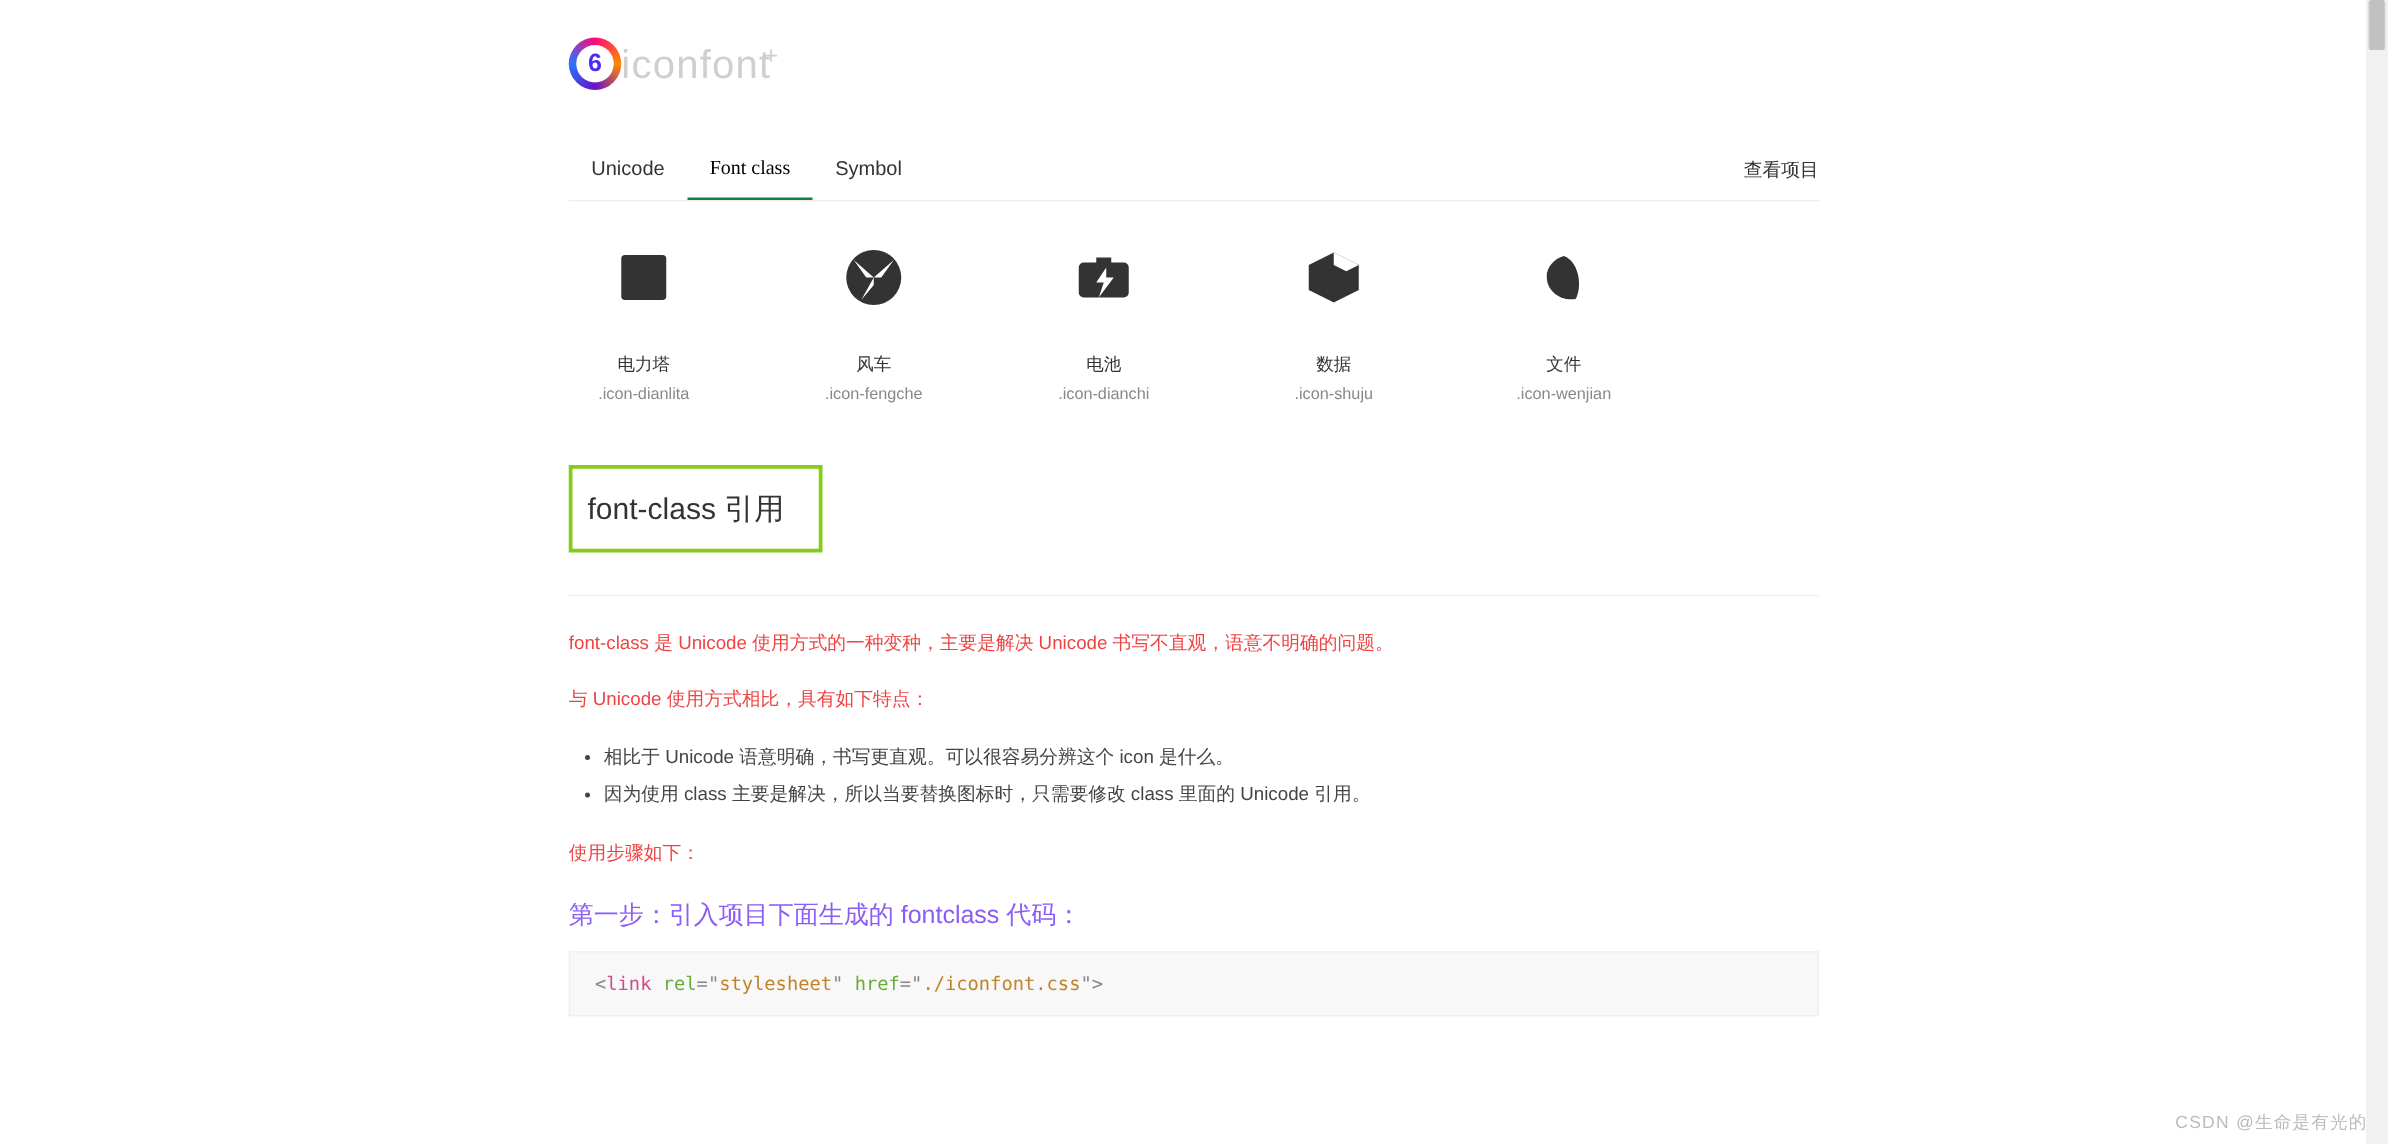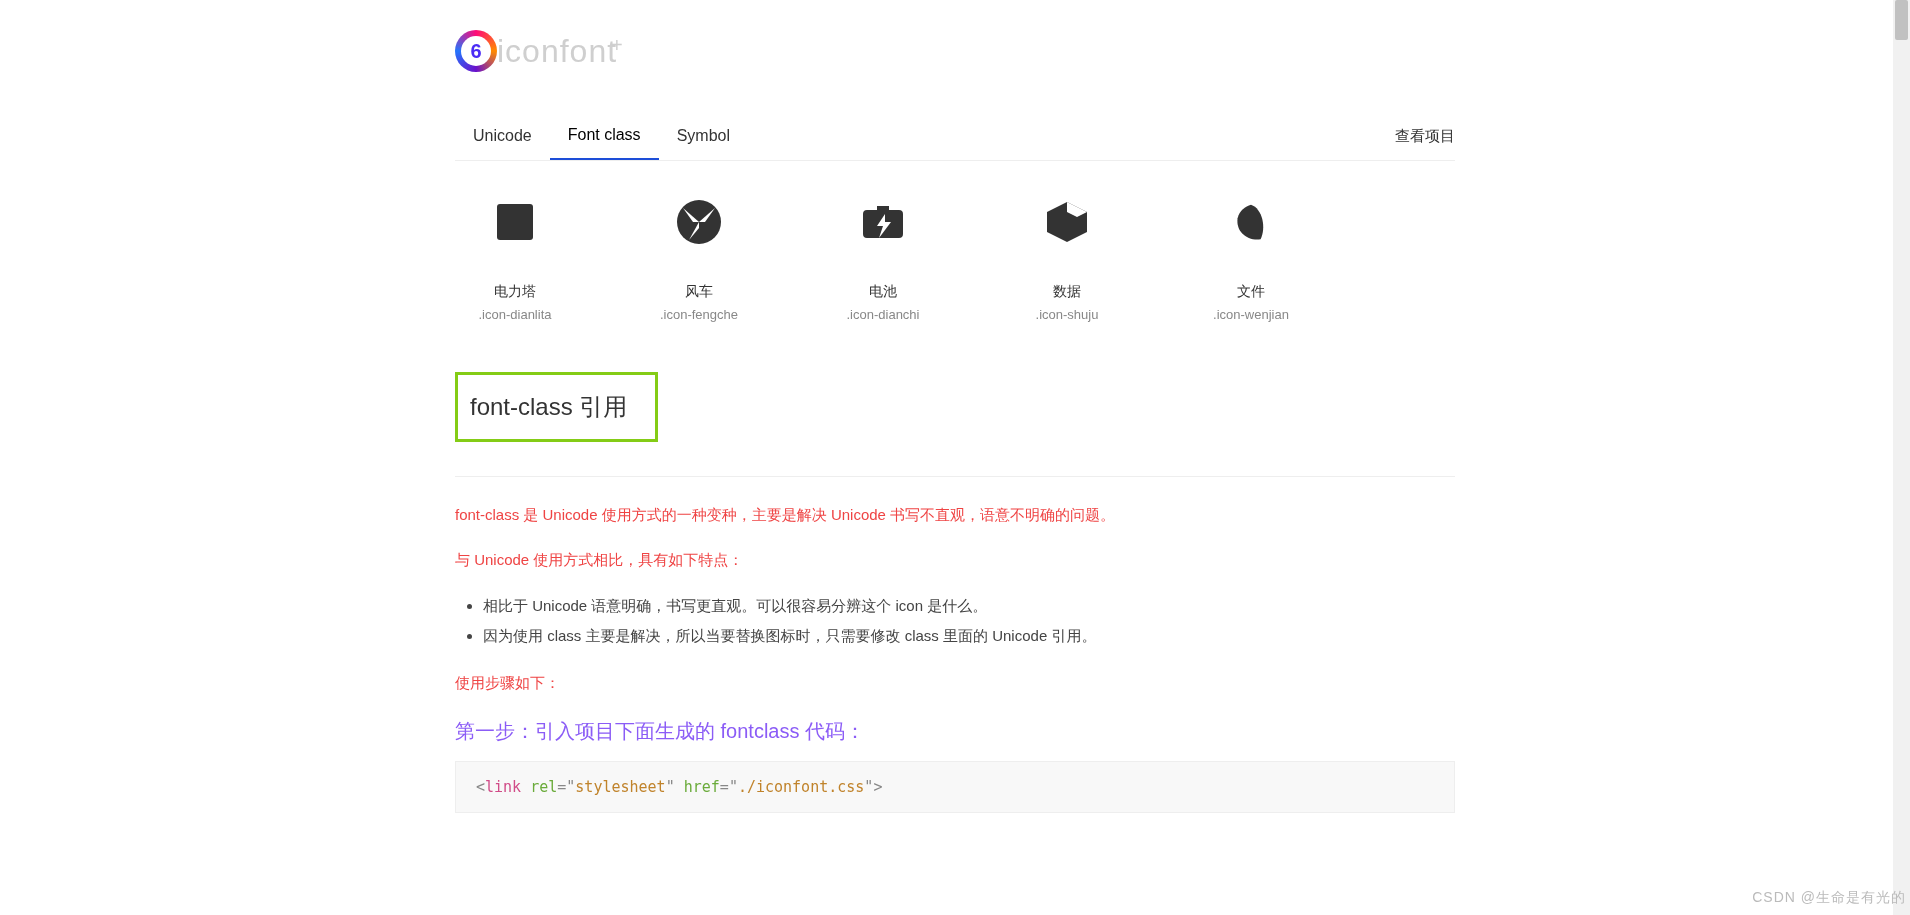--- a/index.html
+++ b/index.html
@@ -52,22 +52,23 @@
   position: relative;
 }
 .tab {
   padding: 14px 18px;
   font-size: 16px;
   color: #333;
   cursor: pointer;
 }
 .tab.active {
   color: #000;
-  border-bottom: 2px solid #1d4ed8;
+  border-bottom: 2px solid #15803d;
   font-weight: 500;
+  font-family: Liberation Serif, serif;
 }
 .tab-right {
   margin-left: auto;
   font-size: 15px;
   color: #333;
   padding: 14px 0;
 }
 .icon-grid {
   display: flex;
   gap: 84px;
@@ -116,21 +117,21 @@
   font-size: 15px;
   color: #555;
 }
 .c-punc { color: #888; }
 .c-tag { color: #d14c88; }
 .c-attr { color: #6aab3a; }
 .c-val { color: #c0832b; }
 .watermark {
   position: fixed;
   bottom: 8px;
-  right: 4px;
+  right: 16px;
   color: #bbb;
   font-size: 14px;
   letter-spacing: 1px;
 }
 .scrollbar-mock {
   position: fixed;
   right: 0; top: 0;
   width: 17px; height: 100%;
   background: #f1f1f1;
 }

